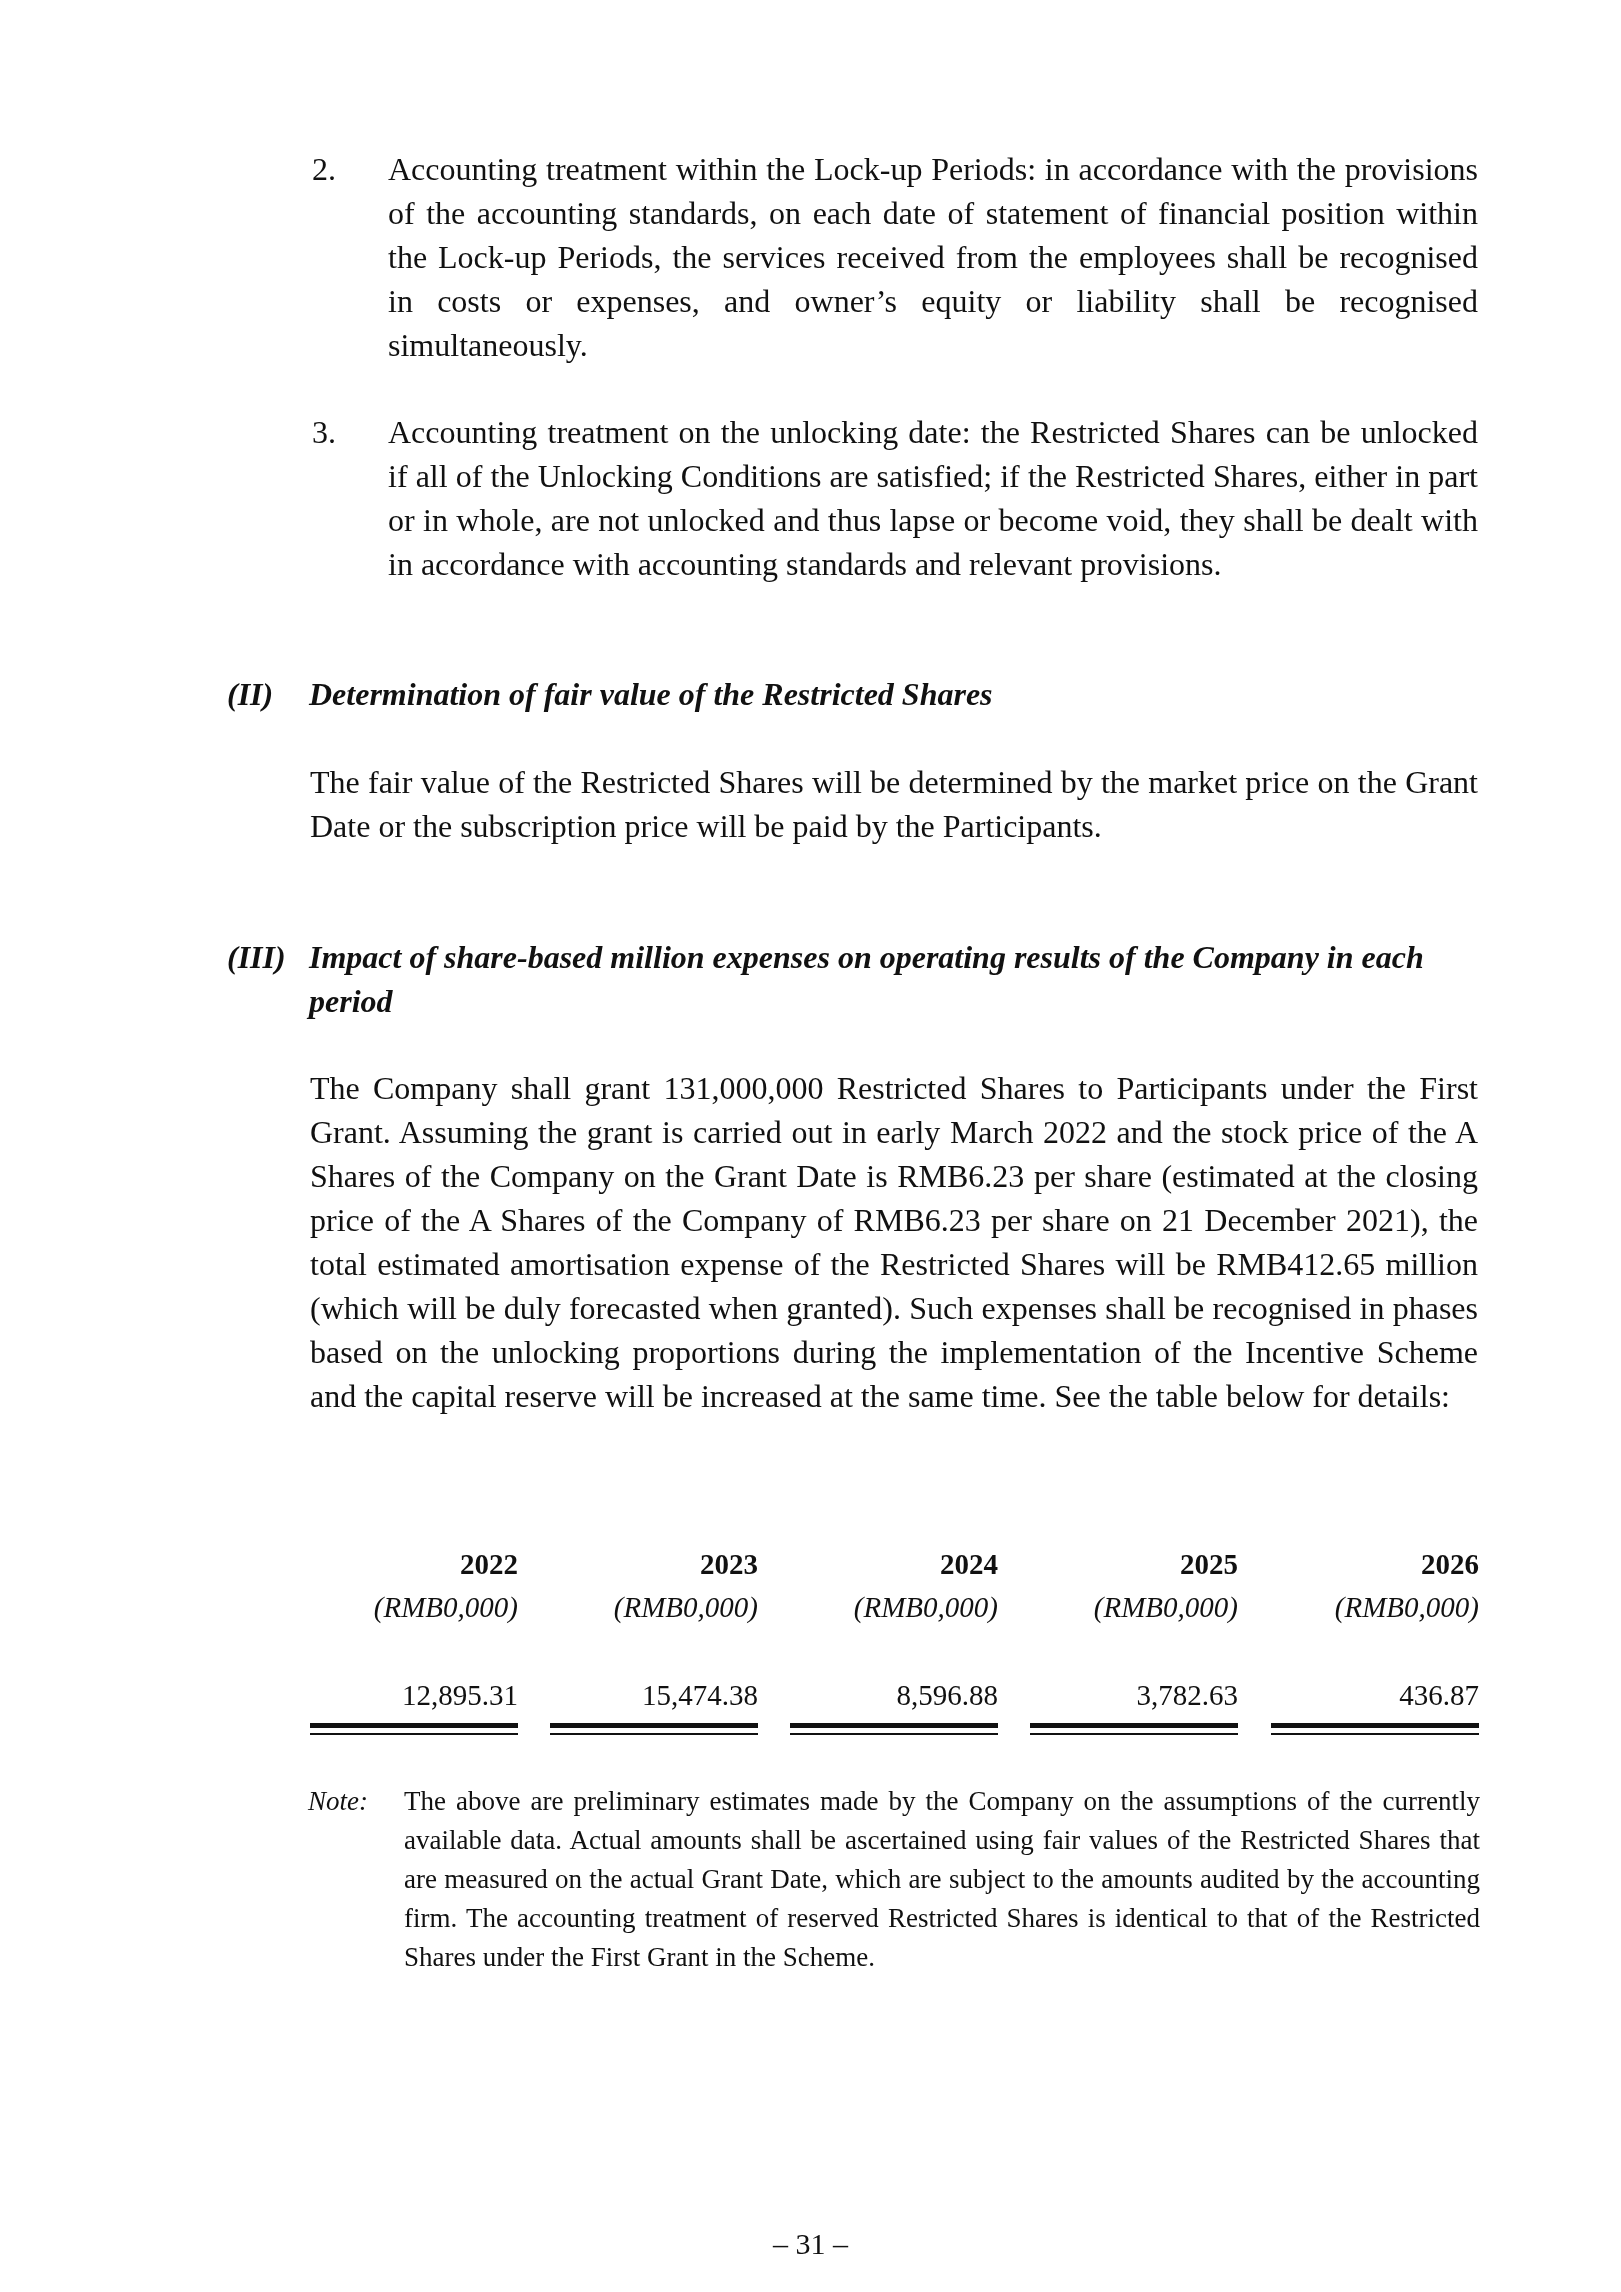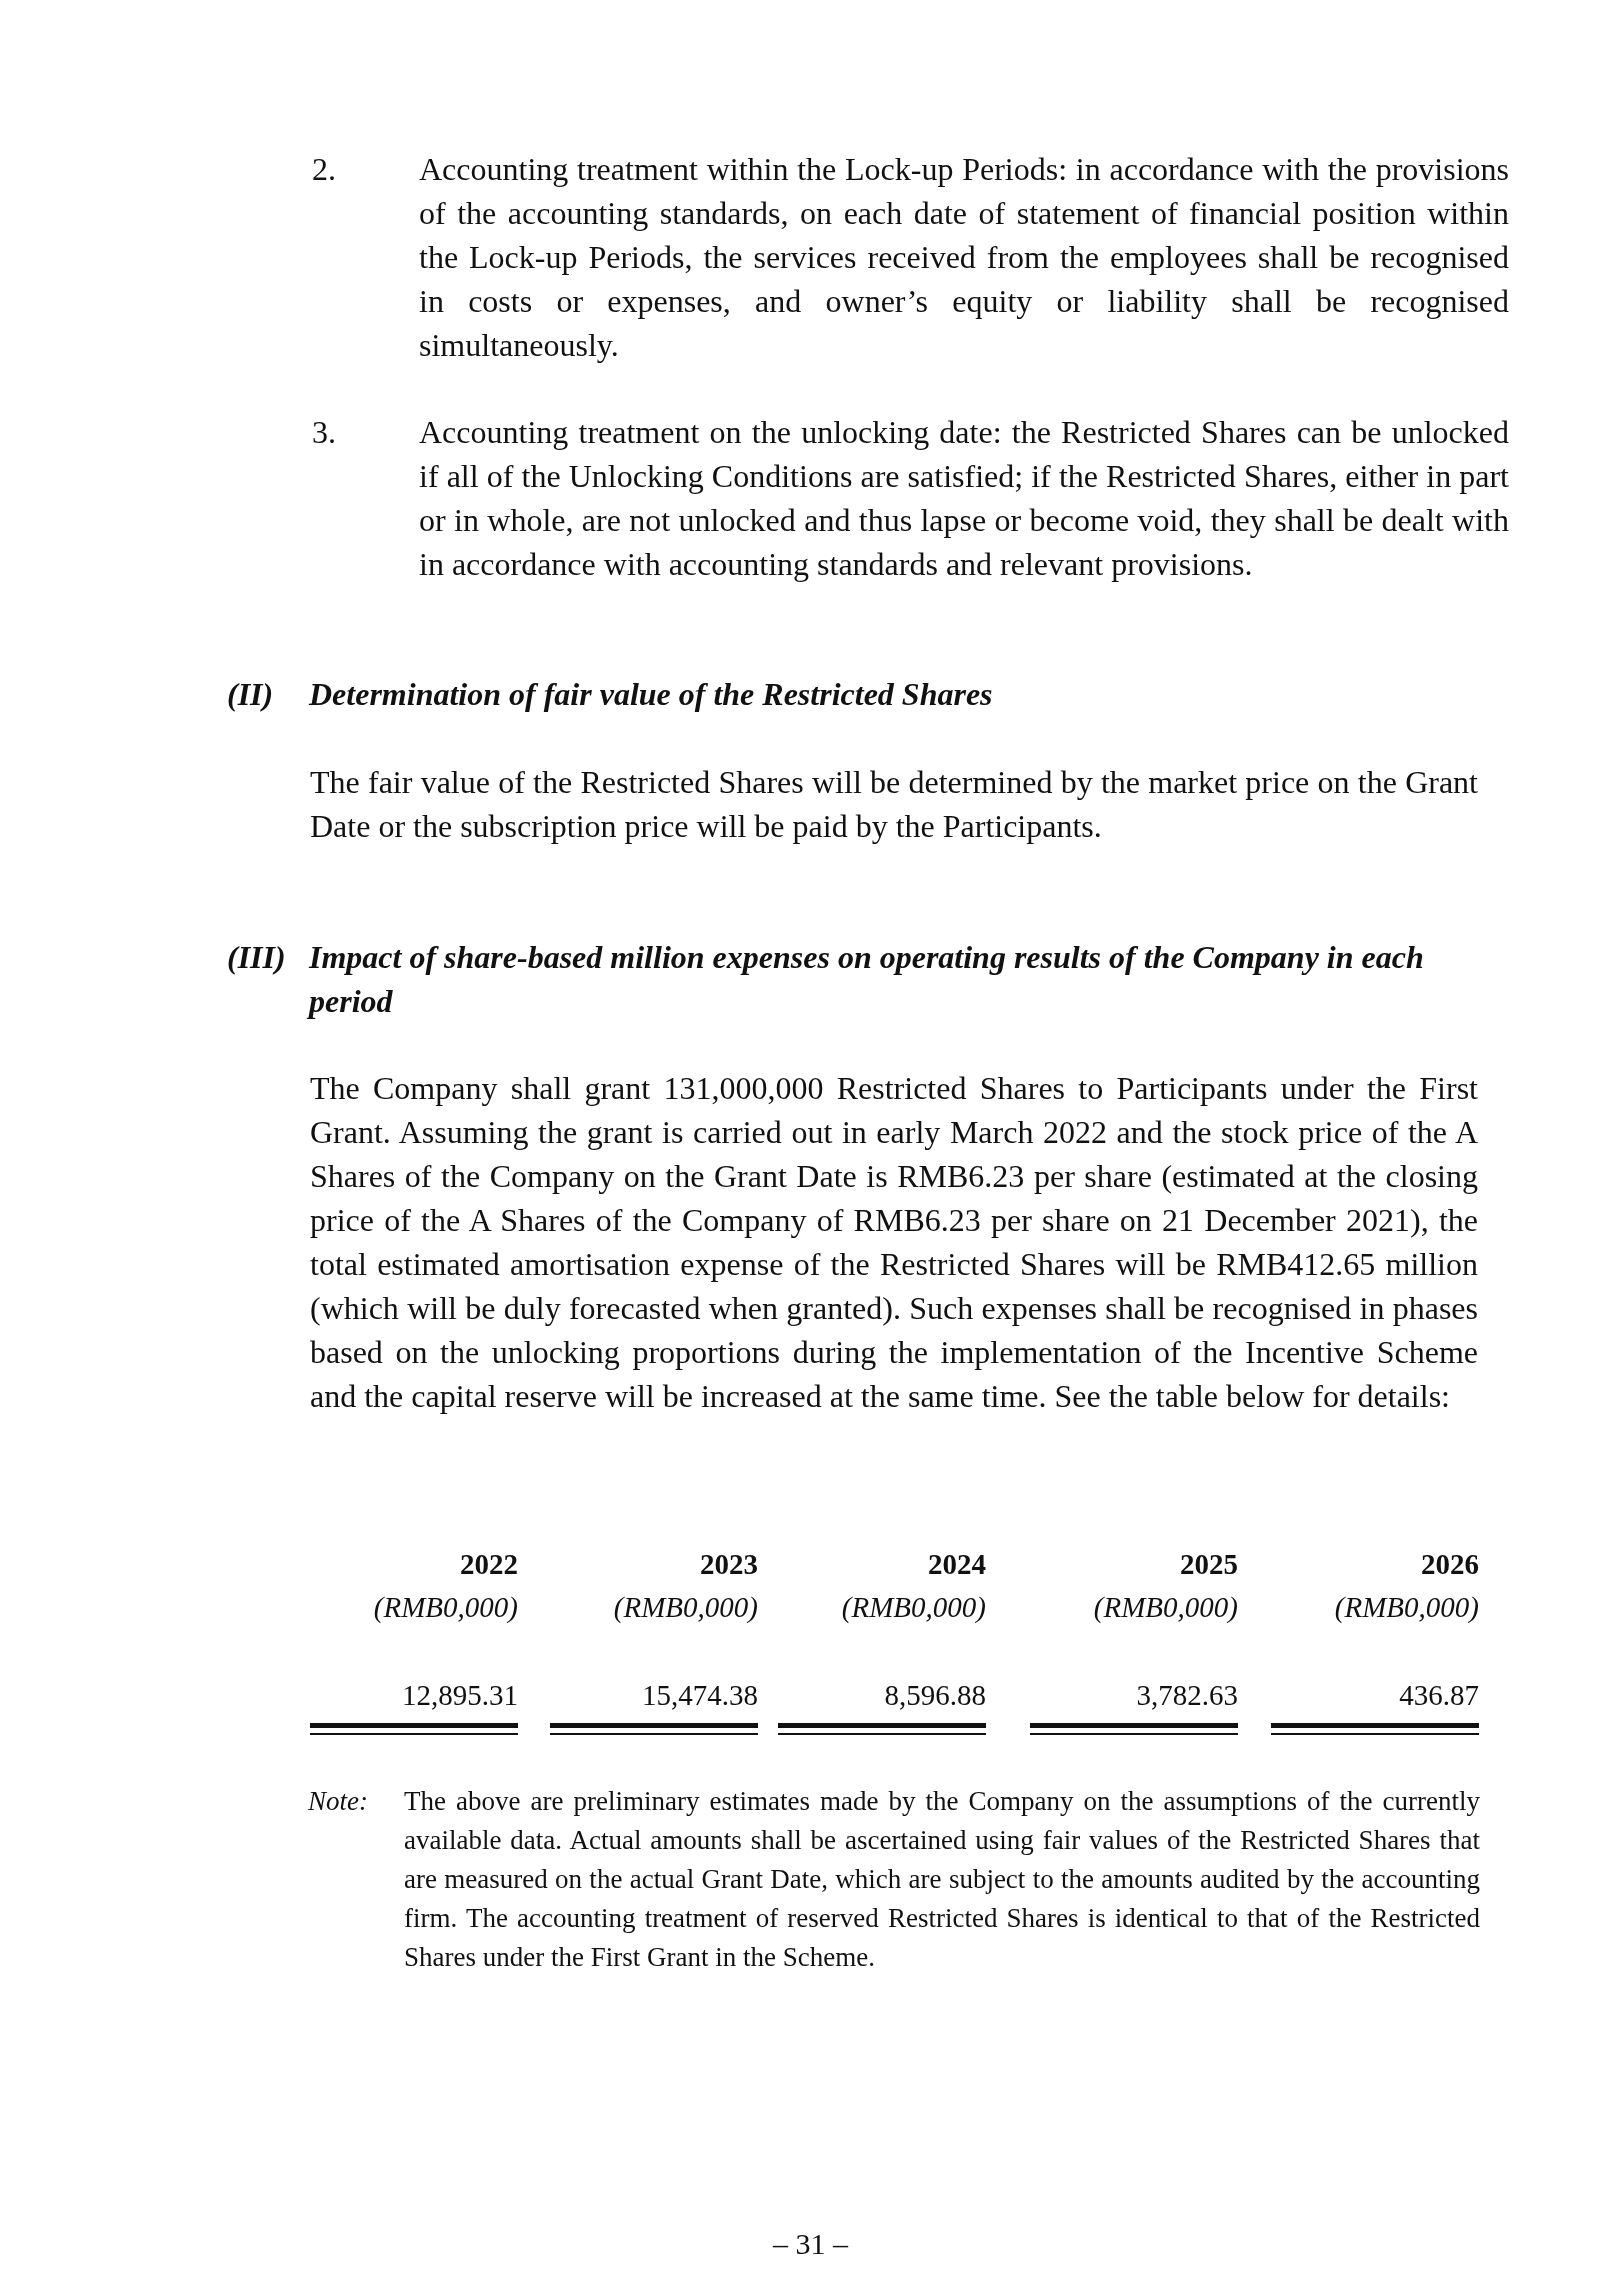--- a/index.html
+++ b/index.html
@@ -2,21 +2,21 @@
 <html><head>
 <meta charset="utf-8">
 <style>
   html, body { margin: 0; padding: 0; background: #ffffff; }
   body { width: 1621px; height: 2293px; position: relative; overflow: hidden;
          font-family: "Liberation Serif", "DejaVu Serif", serif; color: #111111; }
   .page { position: absolute; left: 0; top: 0; width: 1621px; height: 2293px; }
 
   .item { position: absolute; left: 312px; width: 1166px; font-size: 32px; line-height: 44px; }
   .item .num { position: absolute; left: 0; top: 0; }
-  .item .txt { position: absolute; left: 76px; width: 1090px; text-align: justify; text-align-last: left; margin-left: 31px; }
+  .item .txt { position: absolute; left: 76px; width: 1090px; text-align: justify; text-align-last: left; }
 
   .heading { position: absolute; left: 227px; width: 1255px; font-size: 32px; line-height: 44px;
              font-weight: bold; font-style: italic; }
   .heading .roman { position: absolute; left: 0; top: 0; }
   .heading .htxt { position: absolute; left: 82px; width: 1172px; }
 
   .para { position: absolute; left: 310px; width: 1168px; font-size: 32px; line-height: 44px;
           text-align: justify; text-align-last: left; }
 
   .tbl { position: absolute; left: 310px; top: 1547px; width: 1170px; height: 196px; }
@@ -68,21 +68,21 @@
       <div class="rule1"></div>
       <div class="rule2"></div>
     </div>
     <div class="col" style="left:240px;">
       <div class="yr">2023</div>
       <div class="unit">(RMB0,000)</div>
       <div class="val">15,474.38</div>
       <div class="rule1"></div>
       <div class="rule2"></div>
     </div>
-    <div class="col" style="left:468px;">
+    <div class="col" style="left:480px;">
       <div class="yr">2024</div>
       <div class="unit">(RMB0,000)</div>
       <div class="val">8,596.88</div>
       <div class="rule1"></div>
       <div class="rule2"></div>
     </div>
     <div class="col" style="left:720px;">
       <div class="yr">2025</div>
       <div class="unit">(RMB0,000)</div>
       <div class="val">3,782.63</div>

